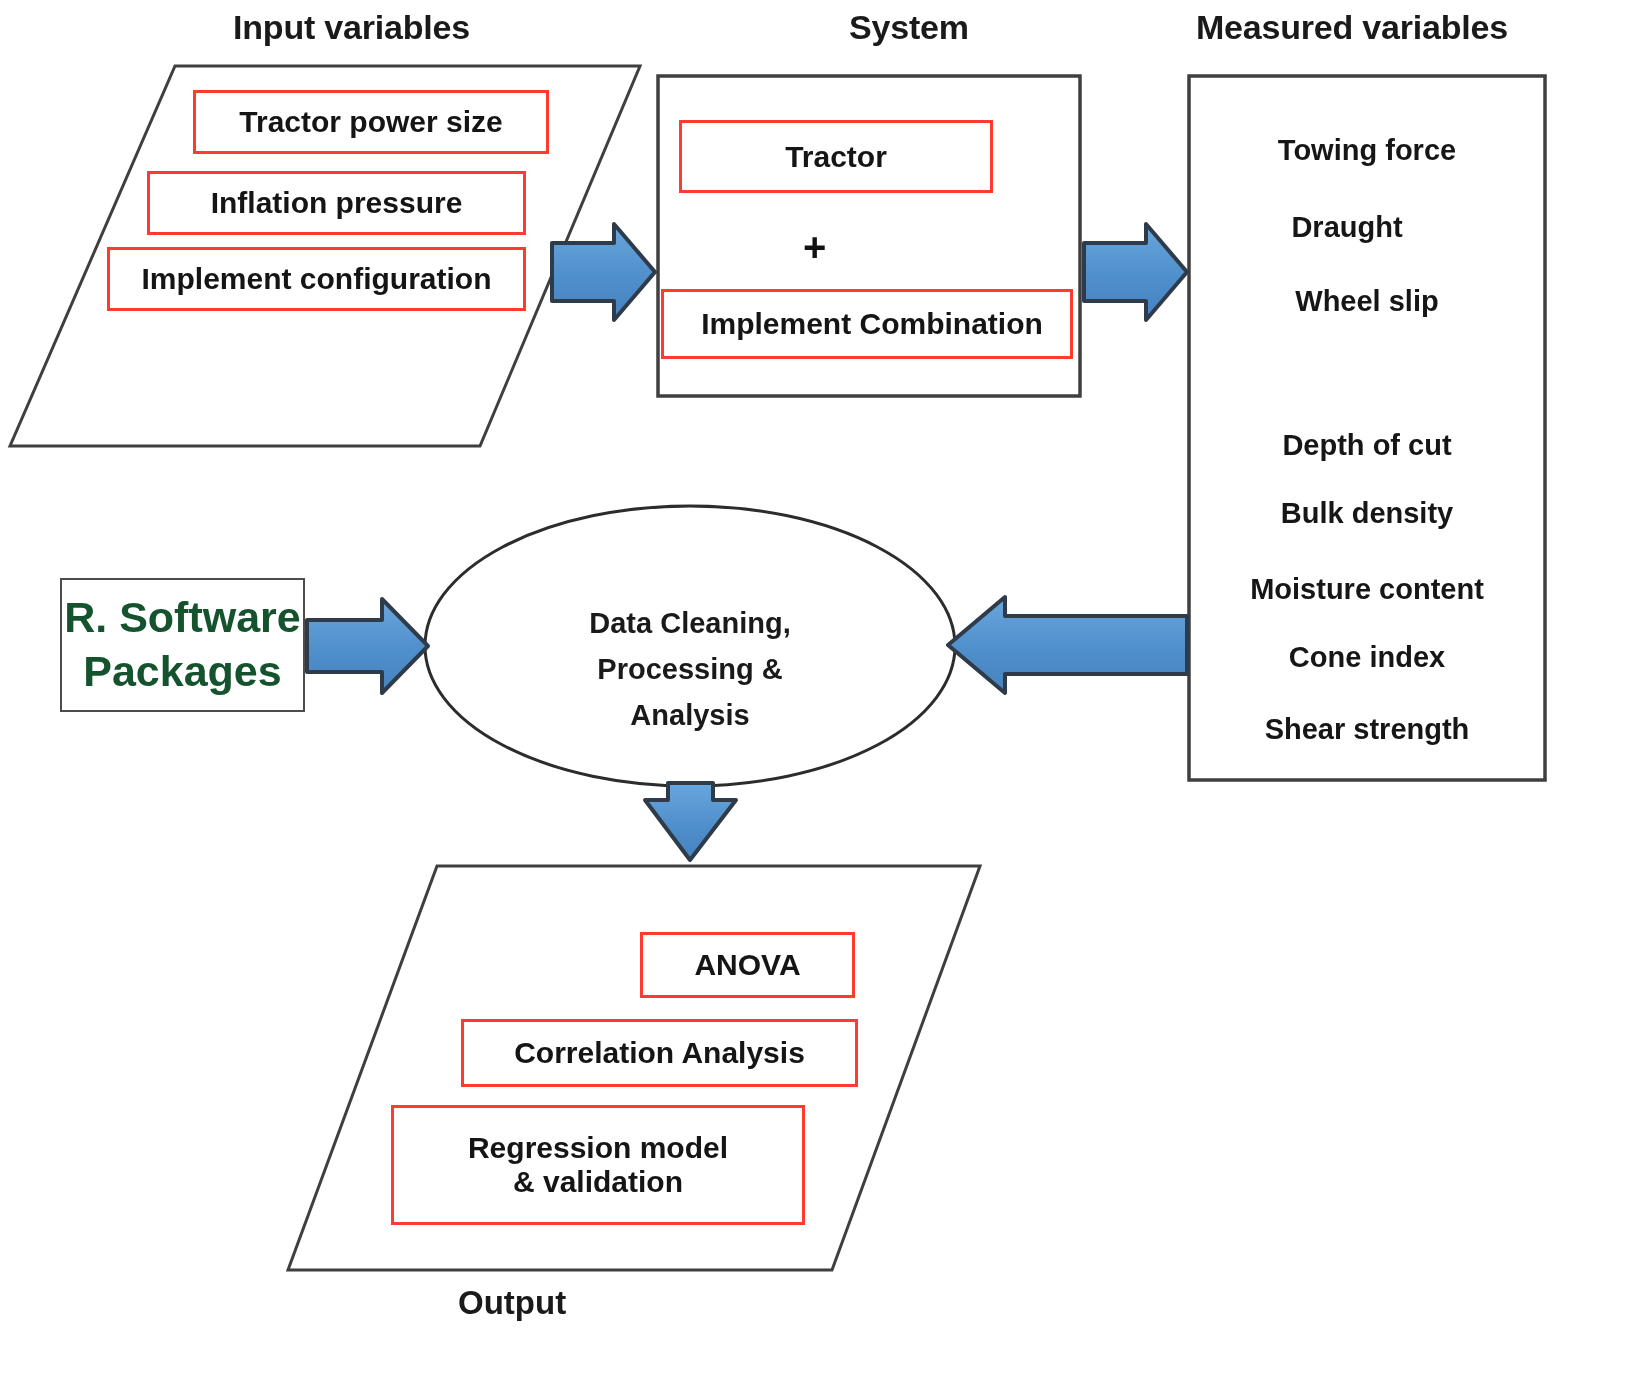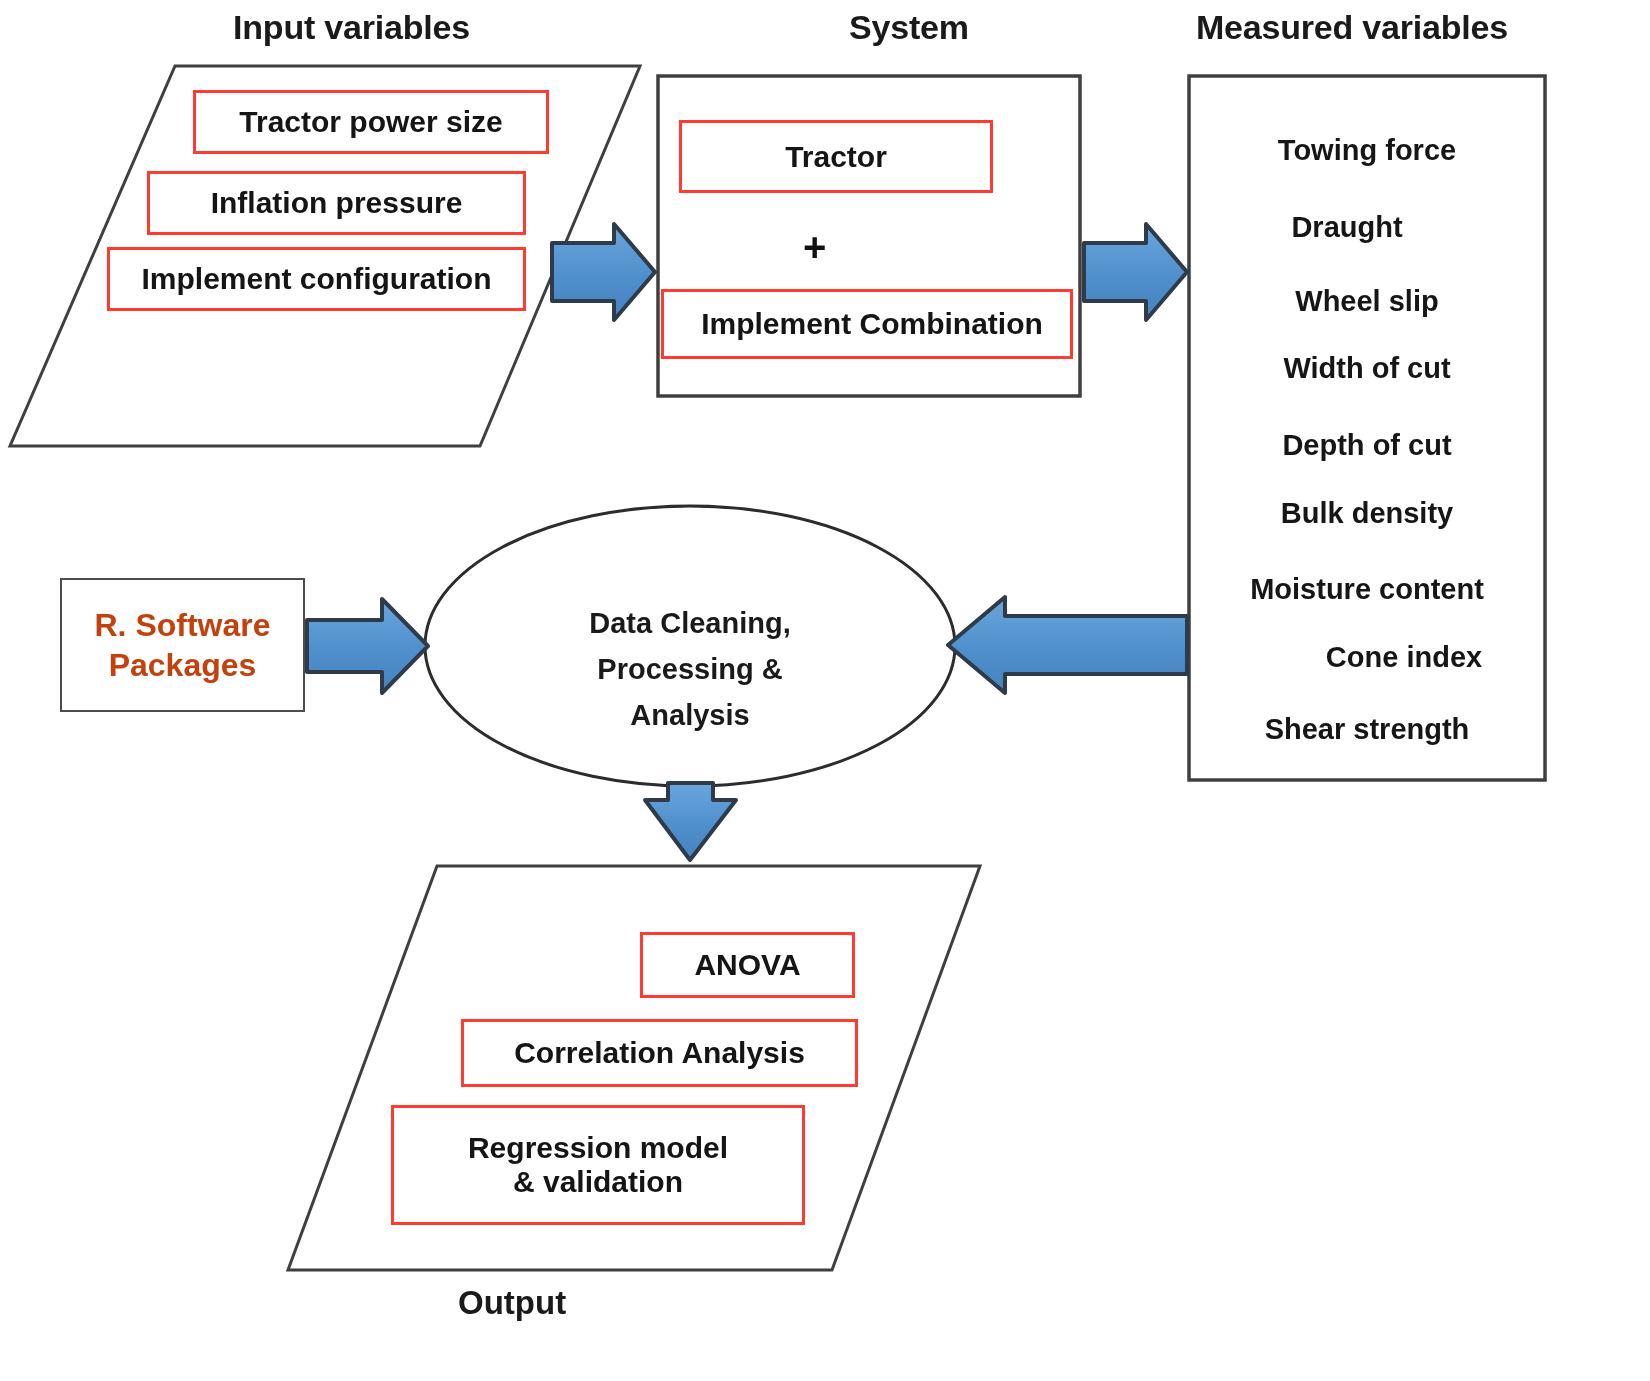--- a/index.html
+++ b/index.html
@@ -12,21 +12,21 @@
   .redbox{position:absolute;border:3px solid #ff3b30;background:#ffffff;
           display:flex;align-items:center;justify-content:center;
           font-weight:bold;font-size:30px;color:#151515;box-sizing:border-box;
           text-align:center;line-height:1.12;}
   .mvitem{position:absolute;font-weight:bold;font-size:29px;color:#161616;
           white-space:nowrap;text-align:center;}
   .ellipse-label{position:absolute;font-weight:bold;font-size:29px;color:#1a1a1a;
           text-align:center;line-height:1.58;width:420px;}
   .swbox{position:absolute;border:2px solid #4c4c4c;background:#fff;box-sizing:border-box;
          display:flex;align-items:center;justify-content:center;
-         font-weight:bold;font-size:32px;color:#c2410c;text-align:center;line-height:1.25;}
+         font-weight:bold;font-size:43px;color:#14532d;text-align:center;line-height:1.25;}
   .plusmark{position:absolute;font-weight:bold;font-size:40px;color:#111;}
   .outlabel{position:absolute;font-weight:bold;font-size:33px;color:#1a1a1a;}
 </style>
 </head>
 <body>
 
 <div id="stage">
 
   <svg class="layer" viewBox="0 0 1650 1381">
     <defs>
@@ -77,25 +77,24 @@
     <span>Tractor</span>
   </div>
   <div class="plusmark" style="left:803px; top:225px;">+</div>
   <div class="redbox" style="left:661px; top:289px; width:412px; height:70px;padding-left:10px;">
     <span>Implement Combination</span>
   </div>
 
   <div class="mvitem" style="left:1189px; top:134px; width:356px;">Towing force</div>
   <div class="mvitem" style="left:1189px; top:211px; width:316px;">Draught</div>
   <div class="mvitem" style="left:1189px; top:285px; width:356px;">Wheel slip</div>
-  <div class="mvitem" style="left:1189px; top:352px; width:356px;">Width of cut</div>
   <div class="mvitem" style="left:1189px; top:429px; width:356px;">Depth of cut</div>
   <div class="mvitem" style="left:1189px; top:497px; width:356px;">Bulk density</div>
   <div class="mvitem" style="left:1189px; top:573px; width:356px;">Moisture content</div>
-  <div class="mvitem" style="left:1189px; top:641px; width:356px;padding-left:37px;">Cone index</div>
+  <div class="mvitem" style="left:1189px; top:641px; width:356px;">Cone index</div>
   <div class="mvitem" style="left:1189px; top:713px; width:356px;">Shear strength</div>
 
   <div class="swbox" style="left:60px; top:578px; width:245px; height:134px;">
     <div>
       <div>R. Software</div>
       <div>Packages</div>
     </div>
   </div>
 
   <div class="ellipse-label" style="left:480px; top:601px;">

